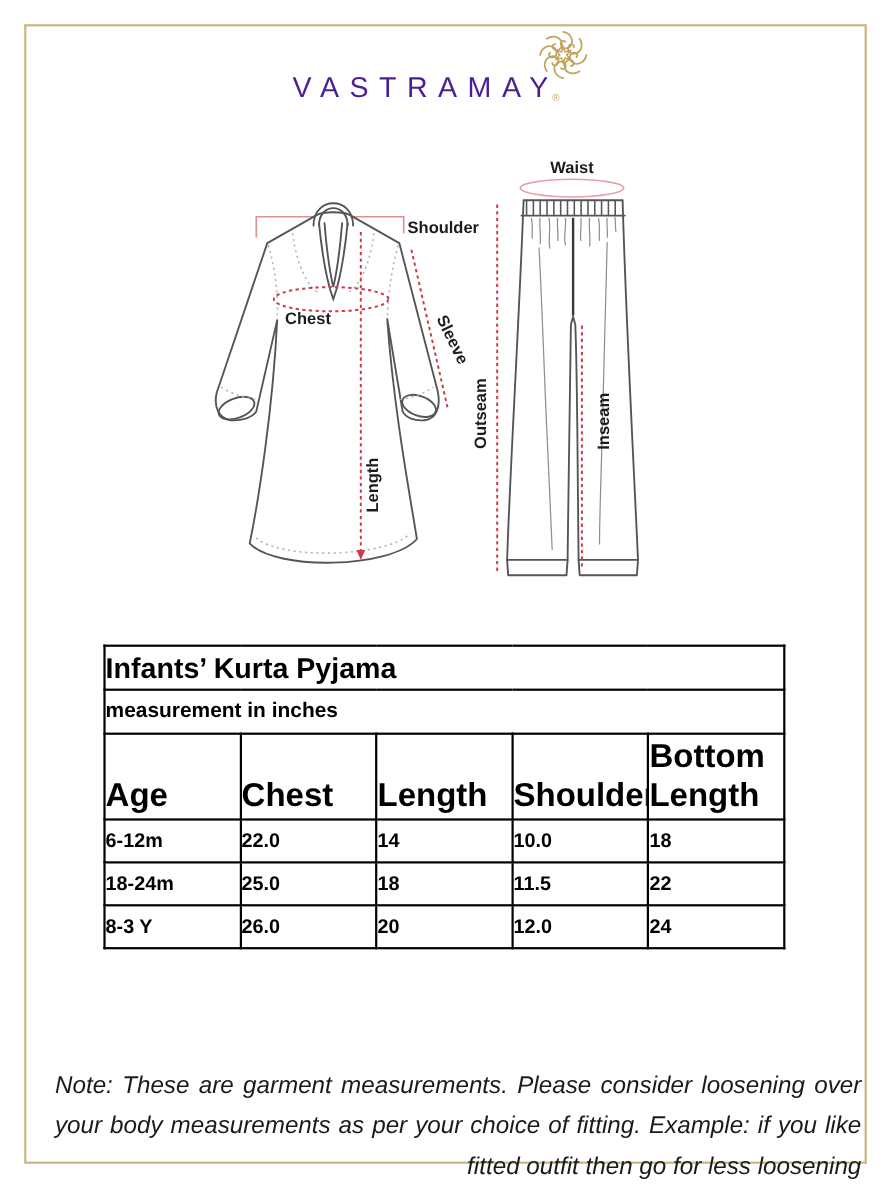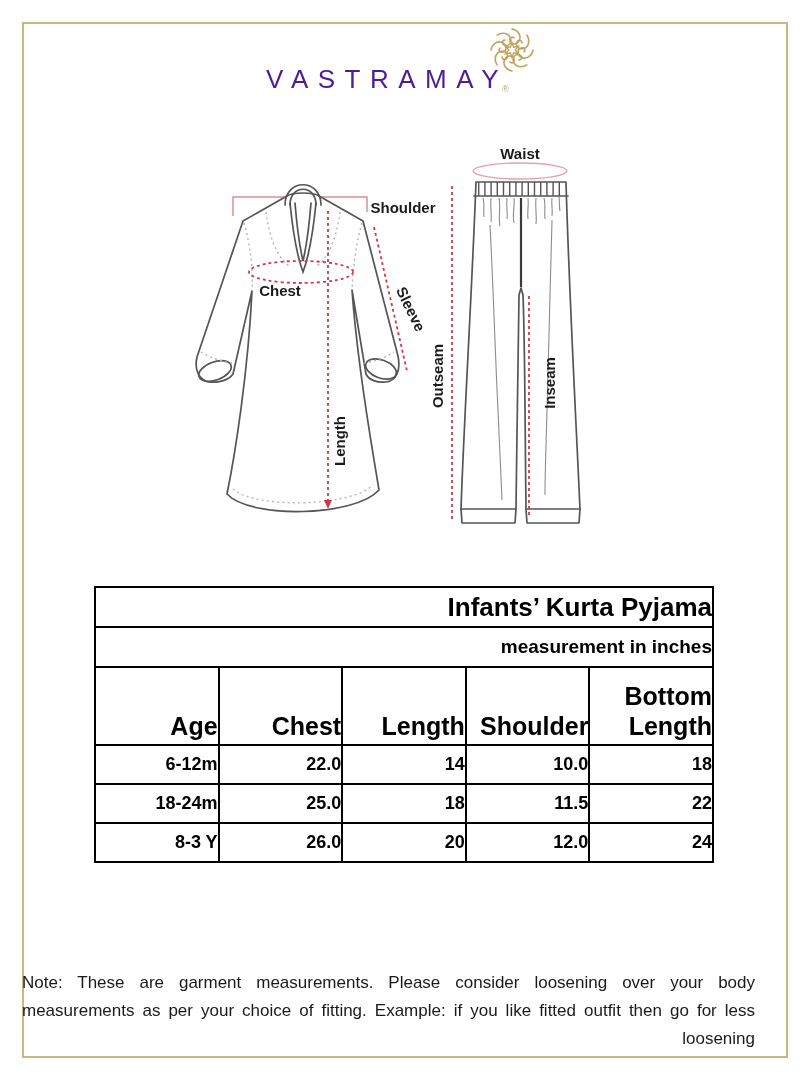--- a/index.html
+++ b/index.html
@@ -22,29 +22,29 @@
   .garment-line{fill:none;stroke:#555;stroke-width:1.7;stroke-linecap:round;}
   .dotted{fill:none;stroke:#b5b5b5;stroke-width:1.4;stroke-dasharray:2 3.2;}
   .red{fill:none;stroke:#CF3A4A;stroke-width:1.8;stroke-dasharray:3 3;}
   .pink{fill:none;stroke:#DC9094;stroke-width:1.5;}
   .pink2{fill:none;stroke:#E5A0A6;stroke-width:1.4;}
   .ticks{stroke:#555;stroke-width:14;stroke-dasharray:1.4 4.8;fill:none;}
   .gather{fill:none;stroke:#8d8d8d;stroke-width:1.1;}
   .crease-dark{stroke:#3a3a3a;stroke-width:2.2;fill:none;}
   
   .size-table{position:absolute;left:94px;top:586px;width:620px;border-collapse:collapse;
-              table-layout:fixed;text-align:right;color:#000;font-weight:bold;}
+              table-layout:fixed;text-align:left;color:#000;font-weight:bold;}
   .size-table td{border:2px solid #000;padding:0;overflow:hidden;}
   .t-title{height:38px;font-size:26px;}
   .t-sub{height:38px;font-size:19px;}
-  .t-head td{height:73px;font-size:25px;vertical-align:bottom;padding-bottom:3px;line-height:1.18;}
+  .t-head td{height:73px;font-size:30px;vertical-align:bottom;padding-bottom:3px;line-height:1.18;}
   .t-row td{height:37px;font-size:18px;}
   
-  .note{position:absolute;left:22px;top:969px;width:733px;margin:0;font-size:17px;
-        line-height:1.65;color:#1a1a1a;text-align:justify;text-align-last:right;}
+  .note{position:absolute;left:50px;top:969px;width:733px;margin:0;font-size:22px;
+        line-height:1.65;color:#1a1a1a;text-align:justify;text-align-last:right;font-style:italic;}
 </style>
 </head>
 <body>
 
 <div class="gold-frame"></div>
 
 <header>
   <span class="logo-text">VASTRAMAY</span>
   <svg class="emblem" width="52" height="52" viewBox="-26 -26 52 52">
     <defs>

